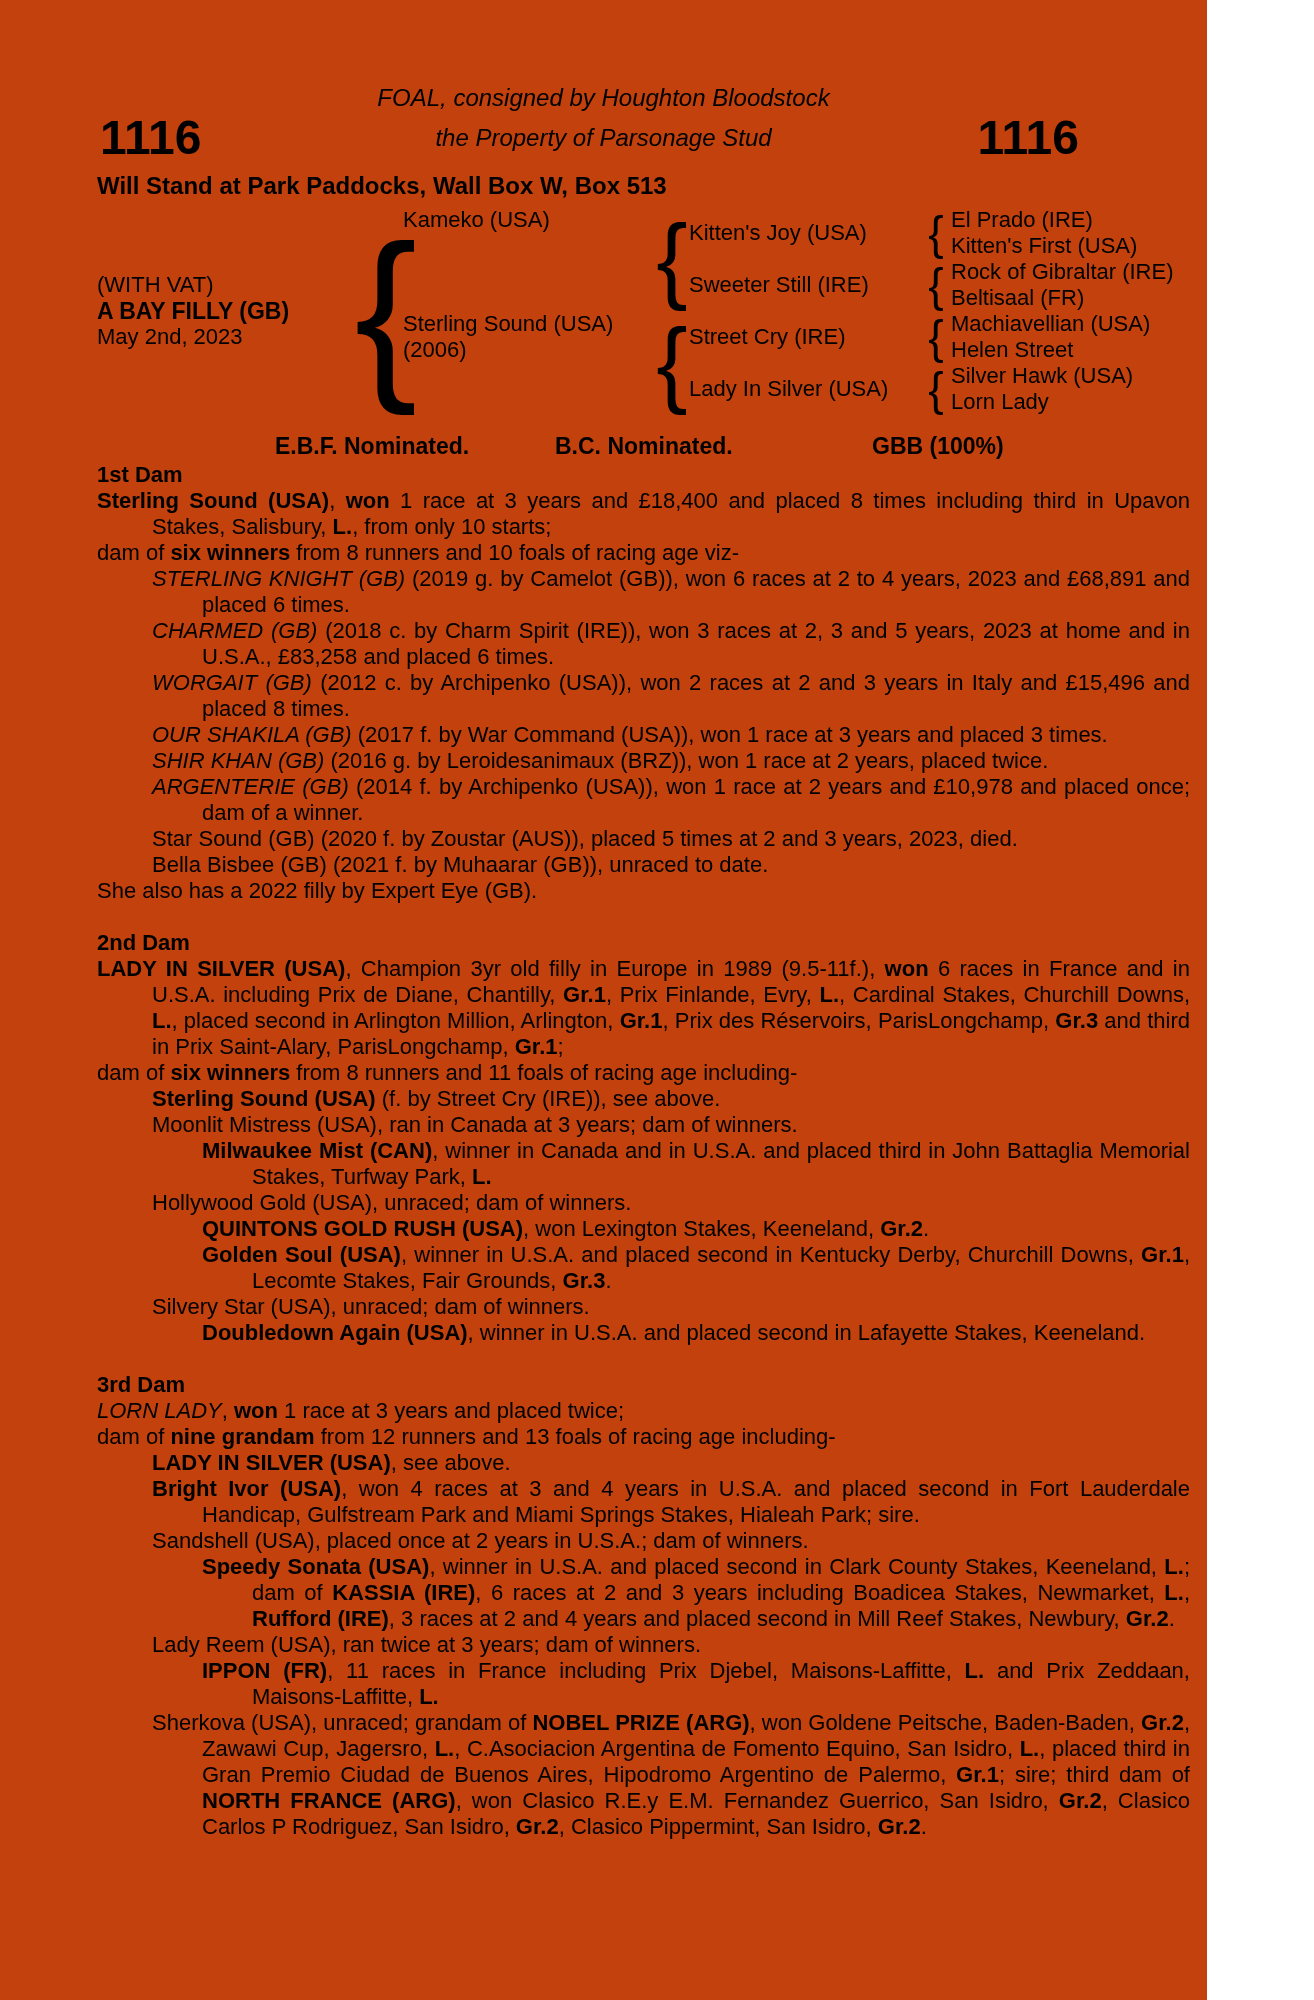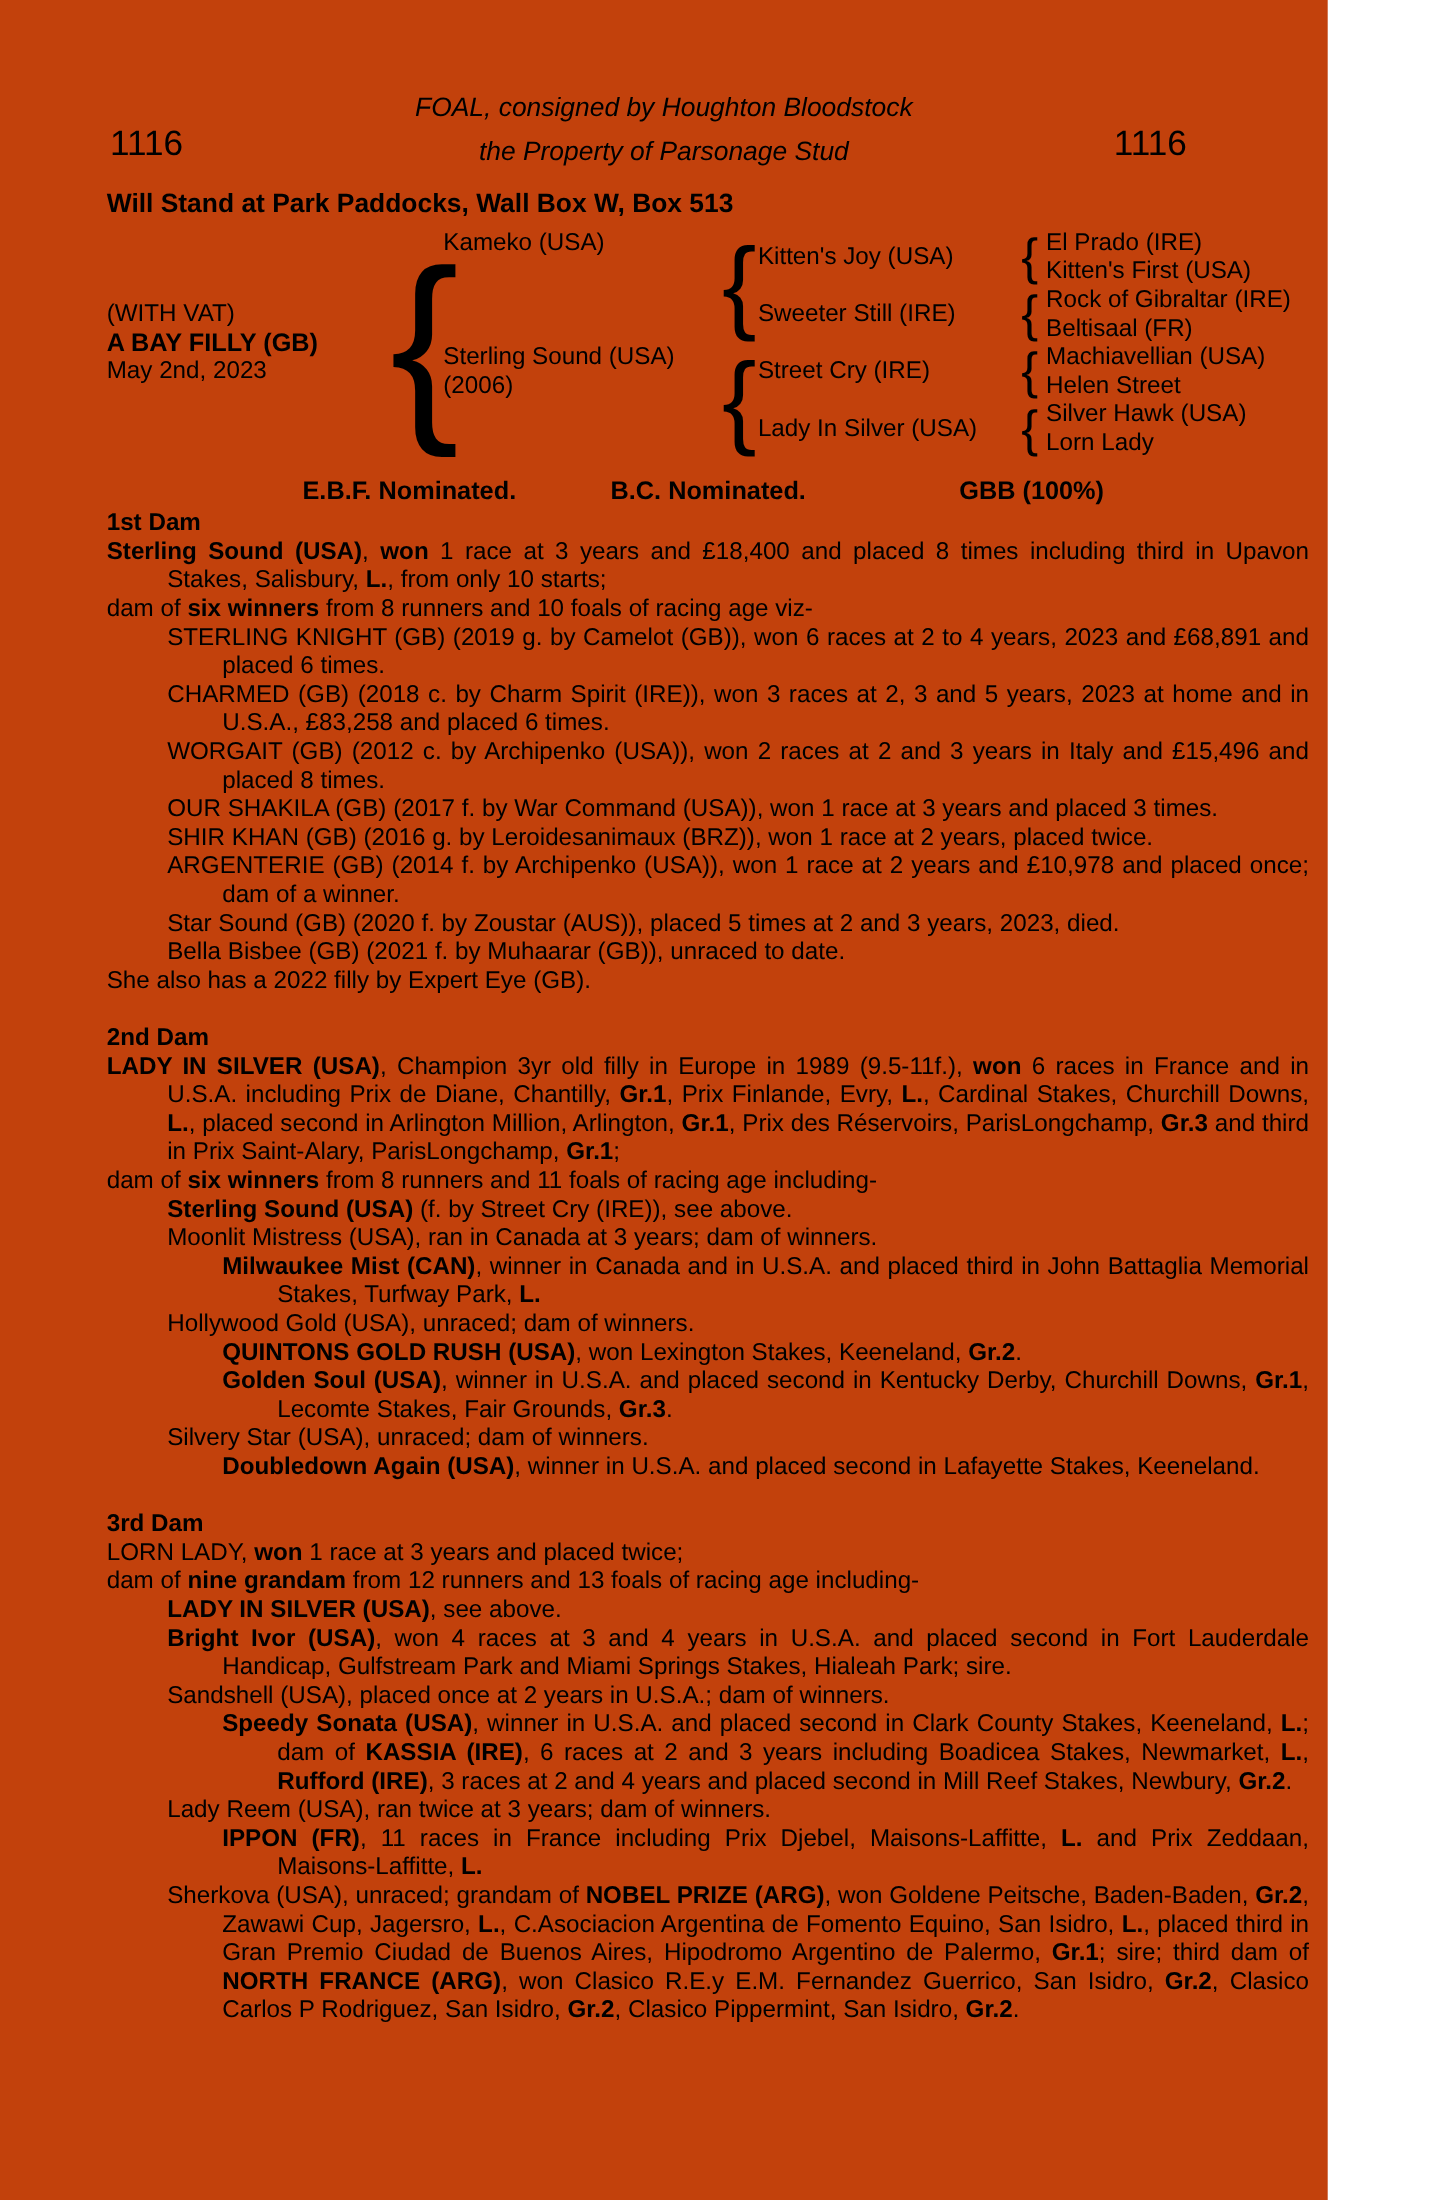--- a/index.html
+++ b/index.html
@@ -3,21 +3,21 @@
 <meta charset="utf-8">
 <style>
   html,body{margin:0;padding:0;background:#fff;}
   .page{position:relative;width:1207px;height:2000px;background:#c2410c;color:#000;
         font-family:"Liberation Sans","DejaVu Sans",sans-serif;overflow:hidden;}
   
   .consign{position:absolute;top:84px;left:0;width:100%;text-align:center;
            font-style:italic;font-size:24px;}
   .property{position:absolute;top:124px;left:0;width:100%;text-align:center;
            font-style:italic;font-size:24px;}
-  .lot{position:absolute;top:114px;font-size:32px;font-weight:normal;line-height:1;}
+  .lot{position:absolute;top:114px;font-size:48px;font-weight:bold;line-height:1;}
   .lot-left{left:100px;}
   .lot-right{right:128px;}
   .stand{position:absolute;top:172px;left:97px;font-size:24px;font-weight:bold;}
   
   .ped{position:absolute;top:207px;left:97px;display:grid;
        grid-template-columns:272px 34px 252px 34px 232px 30px auto;
        grid-template-rows:repeat(8,26px);font-size:22px;line-height:26px;}
   .ped-left{grid-column:1;grid-row:1/9;display:flex;flex-direction:column;
             justify-content:center;}
   .ped-left .subj{font-weight:bold;font-size:23px;}
@@ -37,21 +37,21 @@
   .noms{position:absolute;top:433px;left:97px;width:1093px;height:26px;
         font-weight:bold;font-size:23px;}
   .noms span{position:absolute;white-space:nowrap;}
   .nom0{left:154px;margin-left:24px;} .nom1{left:458px;} .nom2{left:775px;}
   
   .damtext{position:absolute;top:462px;left:97px;width:1093px;
            font-size:22px;line-height:26px;}
   .sec + .sec{margin-top:26px;}
   .sec-heading{font-weight:bold;}
   .p{text-align:justify;}
-  .b{font-weight:bold;} .i{}
+  .b{font-weight:bold;} .i{font-style:italic;}
 </style>
 </head>
 <body>
 
 <div class="page">
 
   <div class="consign">FOAL, consigned by Houghton Bloodstock</div>
   <div class="lot lot-left">1116</div>
   <div class="property">the Property of Parsonage Stud</div>
   <div class="lot lot-right">1116</div>

